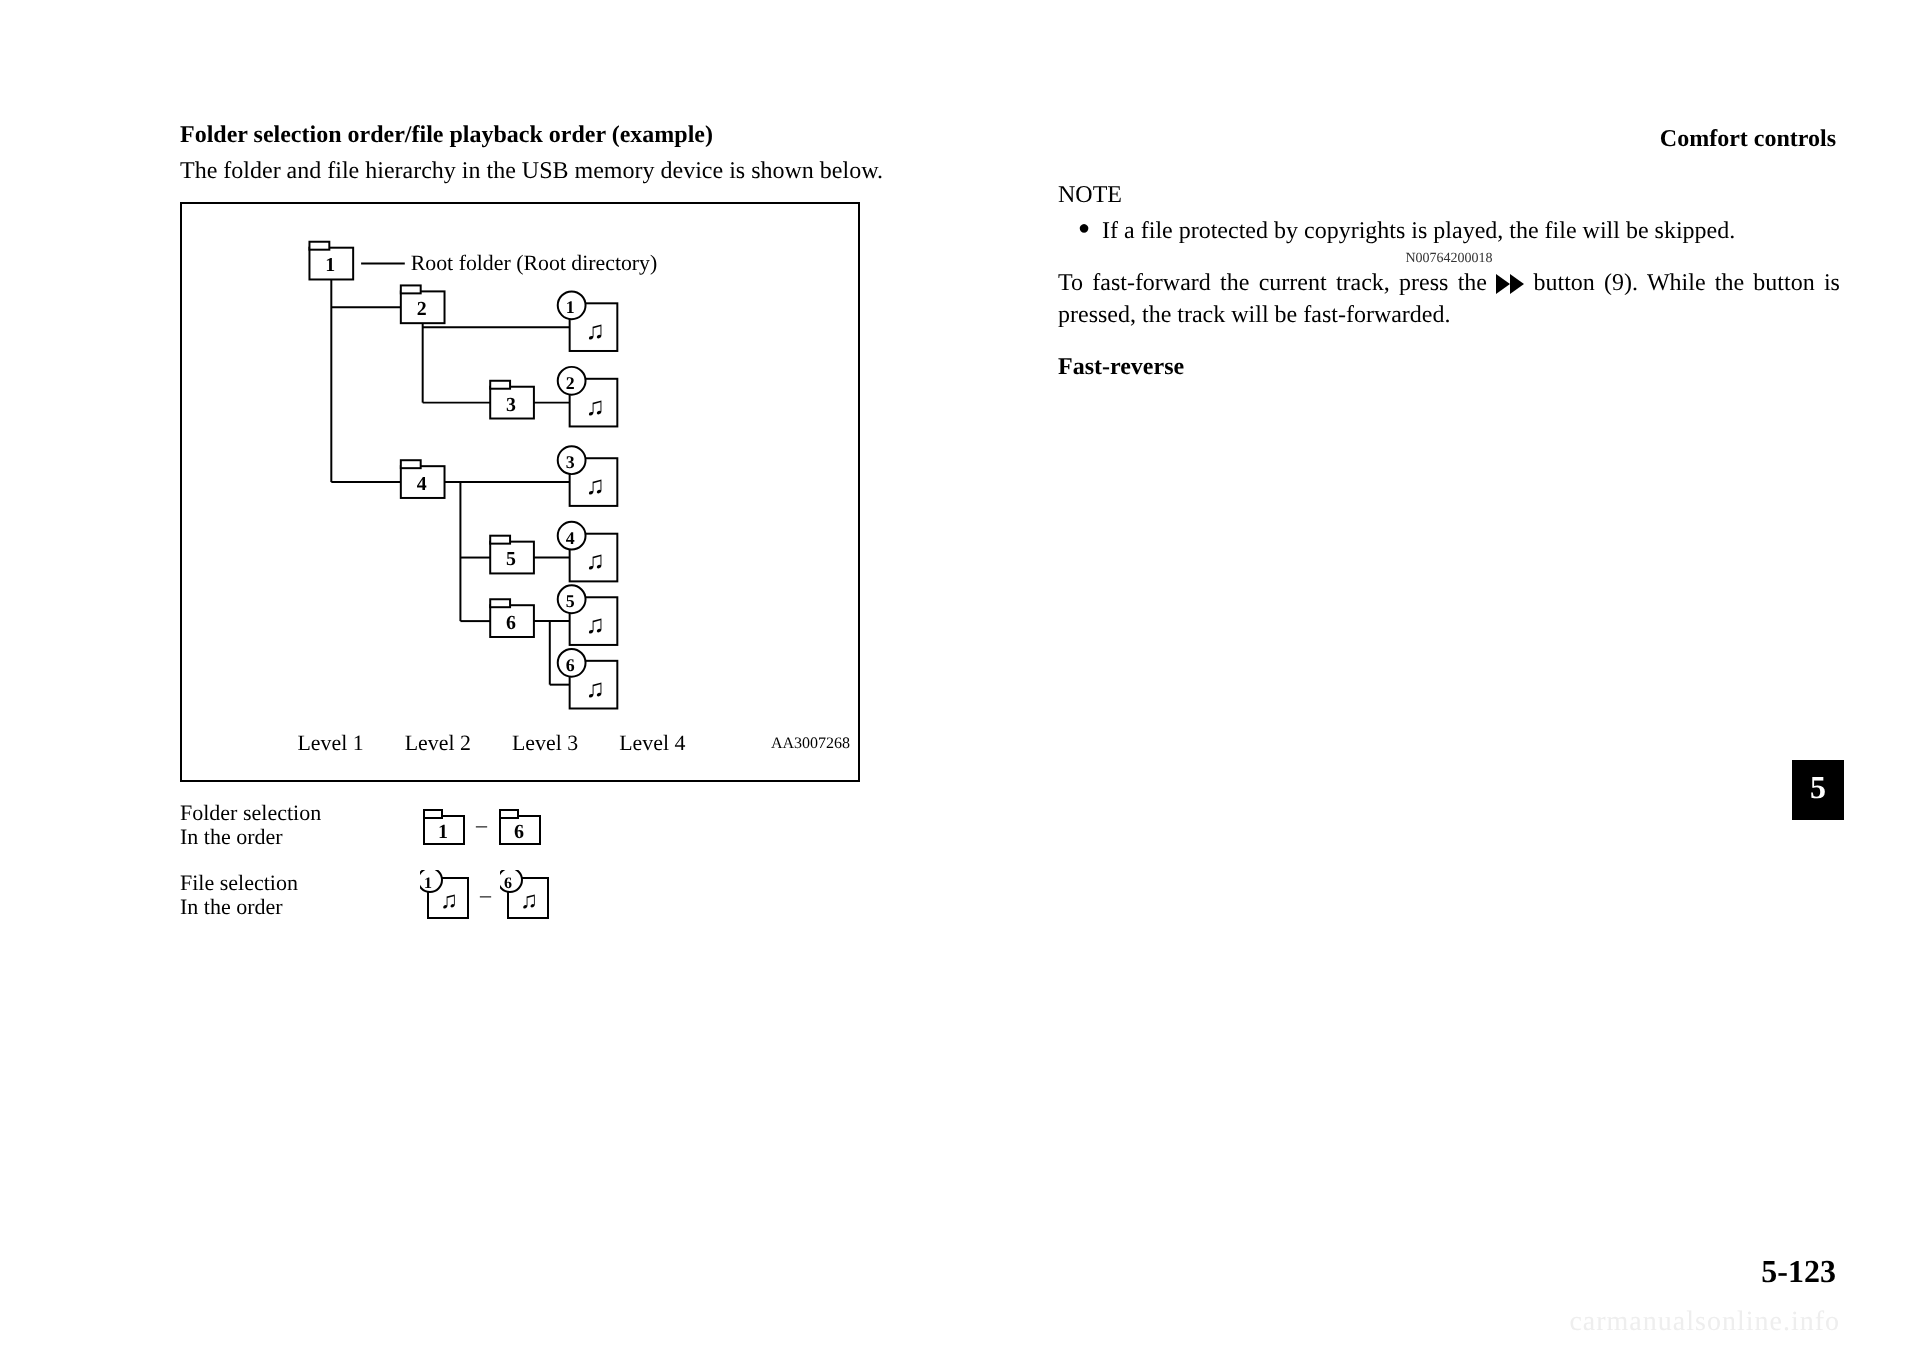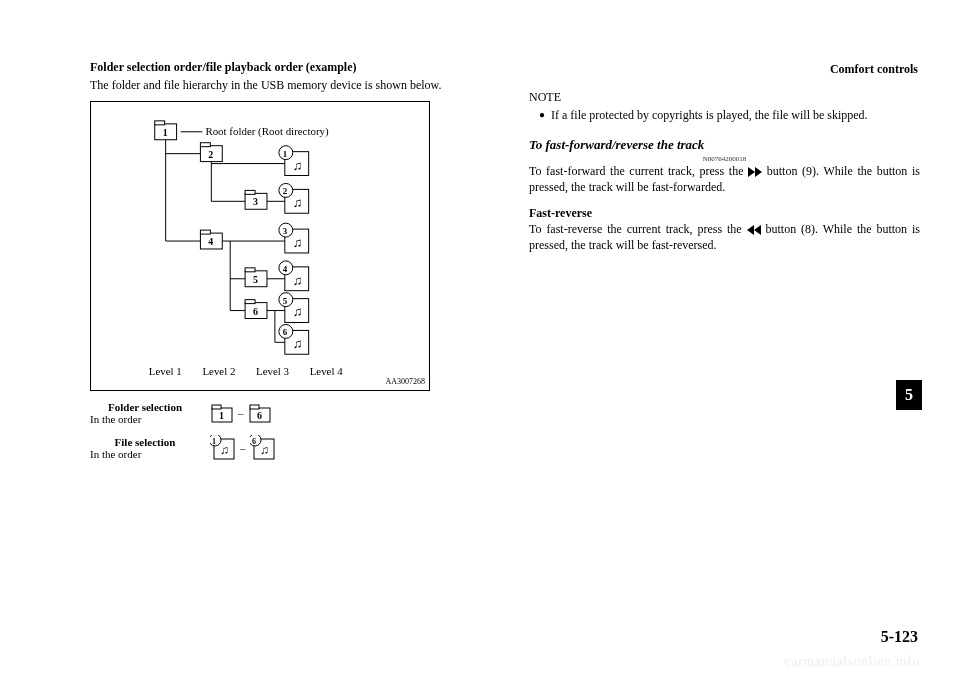--- a/index.html
+++ b/index.html
@@ -47,41 +47,40 @@
       margin-top: 8px;
       position: relative;
       background: #fff;
     }
     .diagram-svg {
       width: 100%;
       height: 100%;
     }
     .img-id {
       position: absolute;
-      bottom: 4px;
+      bottom: 14px;
       right: 4px;
       font-size: 8px;
     }
     .legend {
       margin-top: 10px;
       font-size: 11px;
     }
     .legend-row {
       display: flex;
       align-items: center;
       gap: 10px;
       margin-bottom: 10px;
     }
     .legend-text {
       width: 110px;
     }
     .legend-text b {
-      font-weight: bold;
+      font-weight: normal;
       display: block;
-      text-align: center;
     }
     .legend-icons {
       display: flex;
       align-items: center;
       gap: 4px;
     }
     .note-label {
       font-size: 12px;
       margin-bottom: 2px;
     }
@@ -297,40 +296,31 @@
     </div>
   </div>
 
   <div class="col" style="padding-top:30px;margin-left:32px;">
     <div class="note-label">NOTE</div>
     <div class="bullet-row">
       <span class="bullet">●</span>
       <span class="body-text">If a file protected by copyrights is played, the file will be skipped.</span>
     </div>
 
-    <div class="italic-heading">To fast-forward/reverse the track</div>
     <div class="code-id">N00764200018</div>
 
 
     <div class="body-text">
       To fast-forward the current track, press the 
       <svg class="inline-icon" width="14" height="10">
           <polygon points="0,0 7,5 0,10" fill="#000"></polygon>
           <polygon points="7,0 14,5 7,10" fill="#000"></polygon>
         </svg>
        button (9). While the button is pressed, the track will be fast-forwarded.
     </div>
 
     <div class="subhead">Fast-reverse</div>
-    <div class="body-text">
-      To fast-reverse the current track, press the 
-      <svg class="inline-icon" width="14" height="10">
-          <polygon points="7,0 0,5 7,10" fill="#000"></polygon>
-          <polygon points="14,0 7,5 14,10" fill="#000"></polygon>
-        </svg>
-       button (8). While the button is pressed, the track will be fast-reversed.
-    </div>
   </div>
 </div>
 
 <div class="side-tab">5</div>
 <div class="page-num">5-123</div>
 <div class="watermark">carmanualsonline.info</div>
 
 </body></html>

